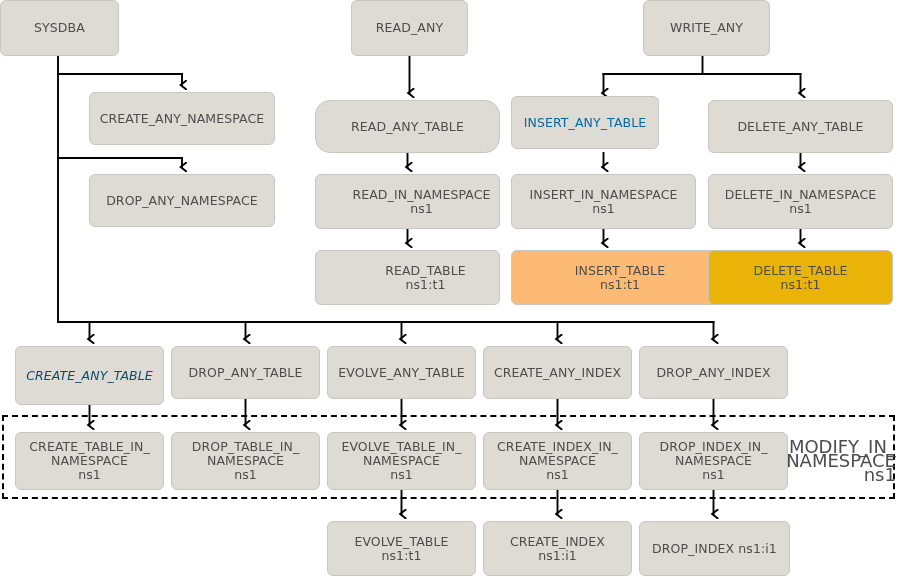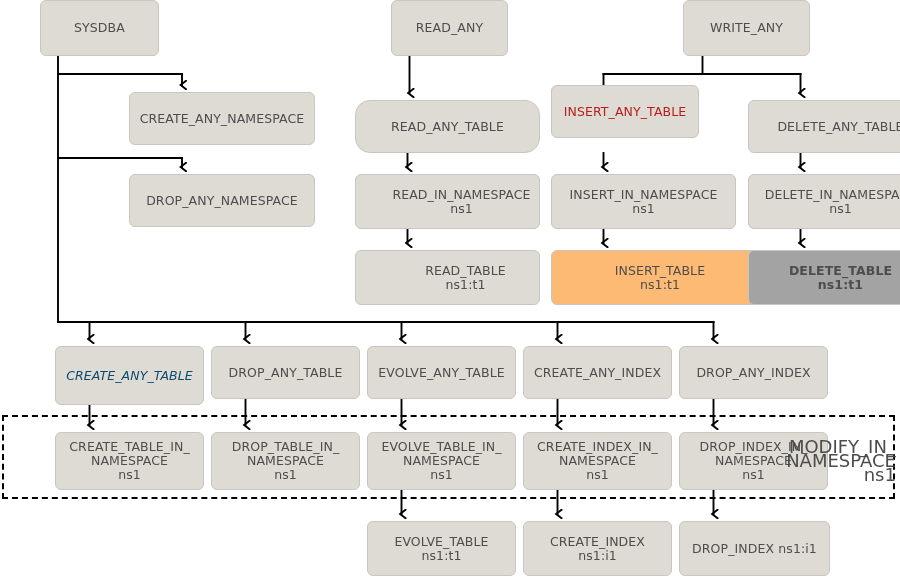--- a/index.html
+++ b/index.html
@@ -34,21 +34,20 @@
     border-radius: 6px;
     display: flex;
     align-items: center;
     justify-content: center;
     text-align: center;
     color: #4d4d4d;
     font-size: 12.5px;
     line-height: 14px;
     letter-spacing: 0.1px;
     white-space: pre-line;
-    margin-left: 40px;
   }
   .group-box {
     position: absolute;
     box-sizing: border-box;
     border: 2px dashed #000000;
     background: transparent;
   }
   .group-label {
     position: absolute;
     color: #4d4d4d;
@@ -106,33 +105,33 @@
       </g>
   </svg>
 
   <div id="nodes-layer">
       <div class="node" style="left: 0px; top: 0px; width: 119px; height: 56px; background: rgb(222, 219, 212); border-color: rgb(201, 198, 191); color: rgb(77, 77, 77);">SYSDBA</div>
       <div class="node" style="left: 351px; top: 0px; width: 117px; height: 56px; background: rgb(222, 219, 212); border-color: rgb(201, 198, 191); color: rgb(77, 77, 77);">READ_ANY</div>
       <div class="node" style="left: 643px; top: 0px; width: 127px; height: 56px; background: rgb(222, 219, 212); border-color: rgb(201, 198, 191); color: rgb(77, 77, 77);">WRITE_ANY</div>
       <div class="node" style="left: 89px; top: 92px; width: 186px; height: 53px; background: rgb(222, 219, 212); border-color: rgb(201, 198, 191); color: rgb(77, 77, 77);">CREATE_ANY_NAMESPACE</div>
       <div class="node" style="left: 89px; top: 174px; width: 186px; height: 53px; background: rgb(222, 219, 212); border-color: rgb(201, 198, 191); color: rgb(77, 77, 77);">DROP_ANY_NAMESPACE</div>
       <div class="node" style="left: 315px; top: 100px; width: 185px; height: 53px; background: rgb(222, 219, 212); border-color: rgb(201, 198, 191); color: rgb(77, 77, 77); border-radius: 15px;">READ_ANY_TABLE</div>
-      <div class="node" style="left: 511px; top: 85px; width: 148px; height: 53px; background: rgb(222, 219, 212); border-color: rgb(201, 198, 191); color: #b91c1c;">INSERT_ANY_TABLE</div>
+      <div class="node" style="left: 511px; top: 96px; width: 148px; height: 53px; background: rgb(222, 219, 212); border-color: rgb(201, 198, 191); color: #0369a1;">INSERT_ANY_TABLE</div>
       <div class="node" style="left: 708px; top: 100px; width: 185px; height: 53px; background: rgb(222, 219, 212); border-color: rgb(201, 198, 191); color: rgb(77, 77, 77);">DELETE_ANY_TABLE</div>
       <div class="node" style="left: 315px; top: 174px; width: 185px; height: 55px; background: rgb(222, 219, 212); border-color: rgb(201, 198, 191); color: rgb(77, 77, 77); padding-left: 28px;">READ_IN_NAMESPACE
 ns1</div>
       <div class="node" style="left: 511px; top: 174px; width: 185px; height: 55px; background: rgb(222, 219, 212); border-color: rgb(201, 198, 191); color: rgb(77, 77, 77);">INSERT_IN_NAMESPACE
 ns1</div>
       <div class="node" style="left: 708px; top: 174px; width: 185px; height: 55px; background: rgb(222, 219, 212); border-color: rgb(201, 198, 191); color: rgb(77, 77, 77);">DELETE_IN_NAMESPACE
 ns1</div>
       <div class="node" style="left: 315px; top: 250px; width: 185px; height: 55px; background: rgb(222, 219, 212); border-color: rgb(201, 198, 191); color: rgb(77, 77, 77); padding-left: 36px;">READ_TABLE
 ns1:t1</div>
       <div class="node" style="left: 511px; top: 250px; width: 218px; height: 55px; background: #fdba74; border-color: rgb(201, 198, 191); color: rgb(77, 77, 77);">INSERT_TABLE
 ns1:t1</div>
-      <div class="node" style="left: 708px; top: 250px; width: 185px; height: 55px; background: #a3a3a3; border-color: rgb(201, 198, 191); color: rgb(77, 77, 77); font-weight: bold;">DELETE_TABLE
+      <div class="node" style="left: 708px; top: 250px; width: 185px; height: 55px; background: #eab308; border-color: rgb(201, 198, 191); color: rgb(77, 77, 77);">DELETE_TABLE
 ns1:t1</div>
       <div class="node" style="left: 15px; top: 346px; width: 149px; height: 59px; background: rgb(222, 219, 212); border-color: rgb(201, 198, 191); color: #0c4a6e; font-style: italic;">CREATE_ANY_TABLE</div>
       <div class="node" style="left: 171px; top: 346px; width: 149px; height: 53px; background: rgb(222, 219, 212); border-color: rgb(201, 198, 191); color: rgb(77, 77, 77);">DROP_ANY_TABLE</div>
       <div class="node" style="left: 327px; top: 346px; width: 149px; height: 53px; background: rgb(222, 219, 212); border-color: rgb(201, 198, 191); color: rgb(77, 77, 77);">EVOLVE_ANY_TABLE</div>
       <div class="node" style="left: 483px; top: 346px; width: 149px; height: 53px; background: rgb(222, 219, 212); border-color: rgb(201, 198, 191); color: rgb(77, 77, 77);">CREATE_ANY_INDEX</div>
       <div class="node" style="left: 639px; top: 346px; width: 149px; height: 53px; background: rgb(222, 219, 212); border-color: rgb(201, 198, 191); color: rgb(77, 77, 77);">DROP_ANY_INDEX</div>
       <div class="node" style="left: 15px; top: 432px; width: 149px; height: 58px; background: rgb(222, 219, 212); border-color: rgb(201, 198, 191); color: rgb(77, 77, 77);">CREATE_TABLE_IN_
 NAMESPACE
 ns1</div>
       <div class="node" style="left: 171px; top: 432px; width: 149px; height: 58px; background: rgb(222, 219, 212); border-color: rgb(201, 198, 191); color: rgb(77, 77, 77);">DROP_TABLE_IN_

